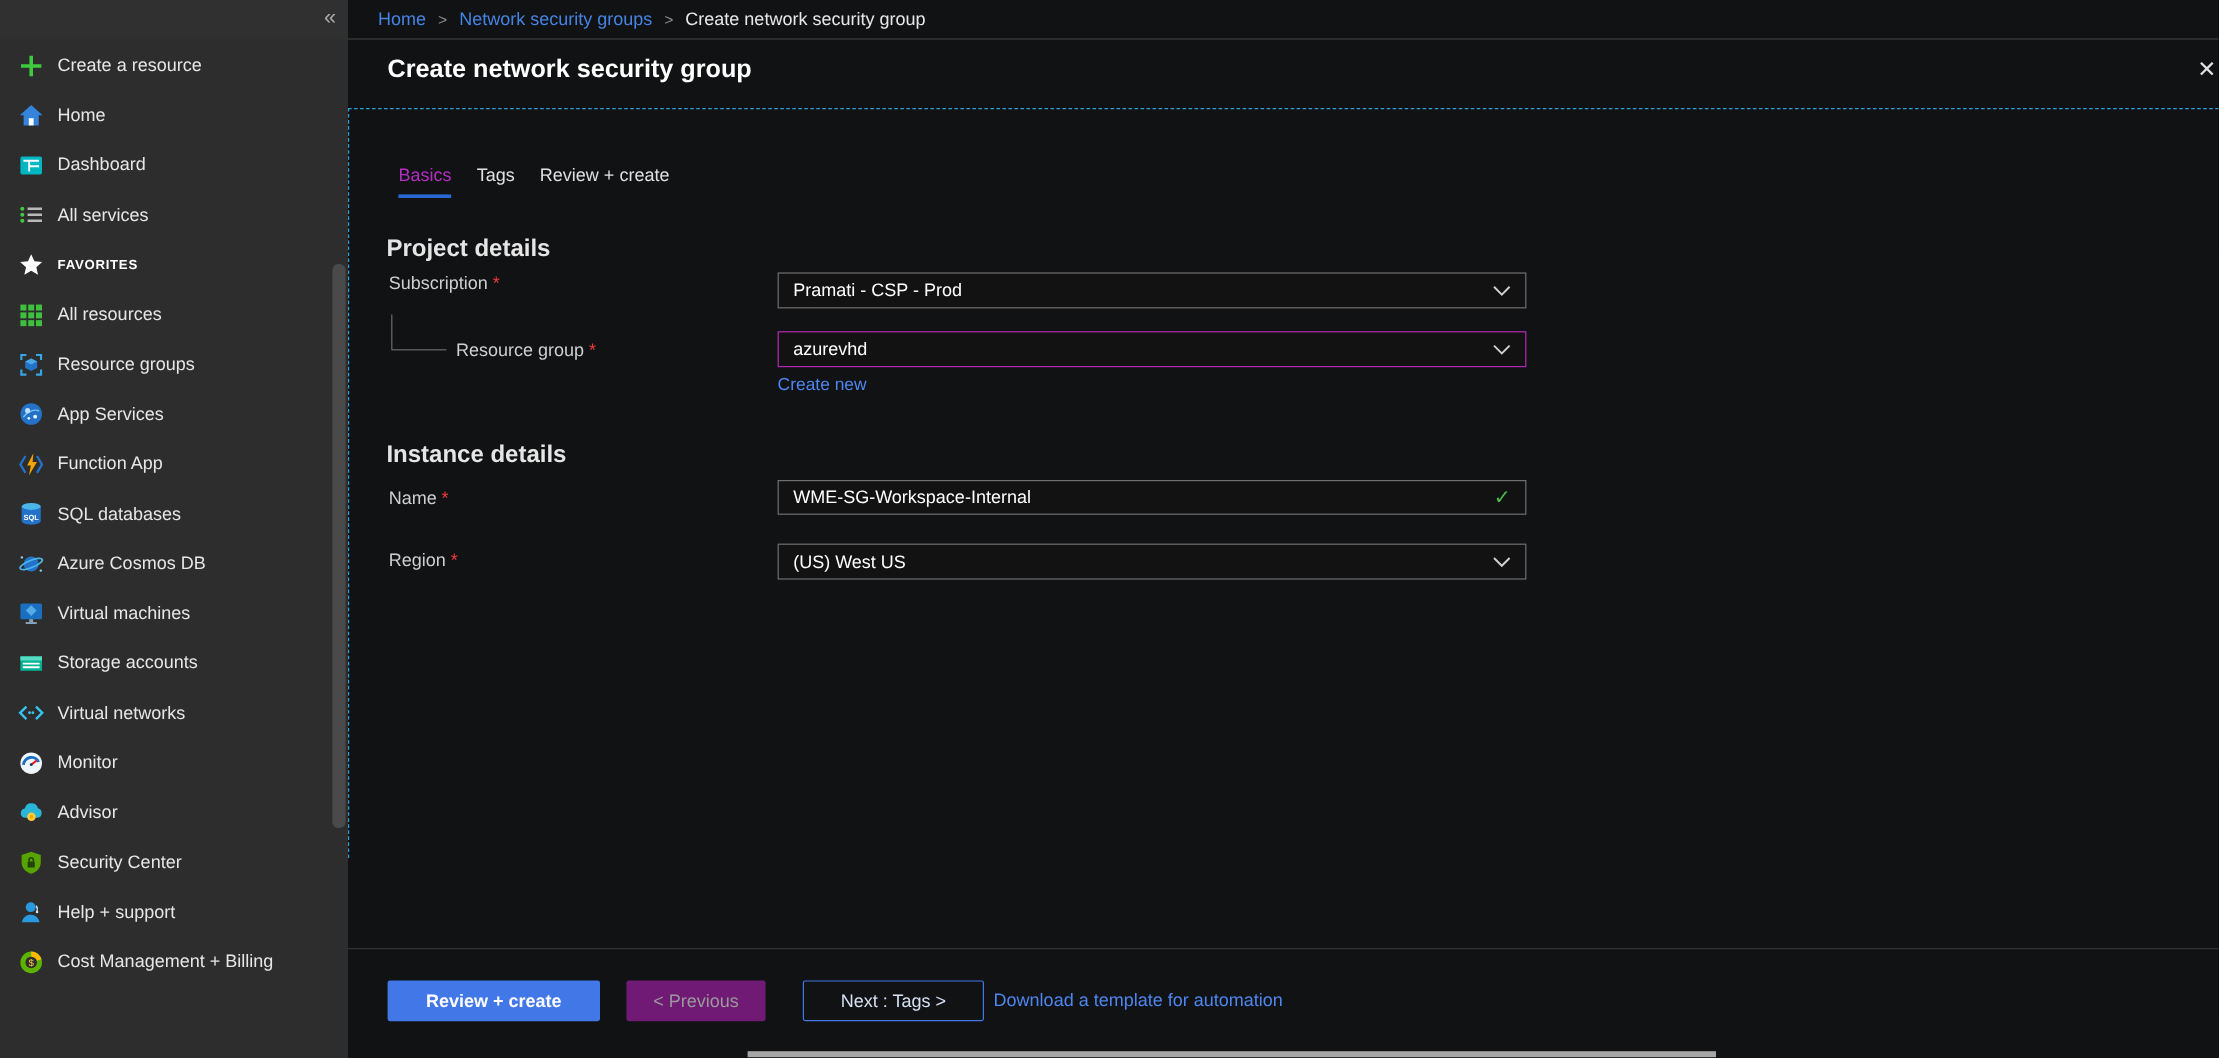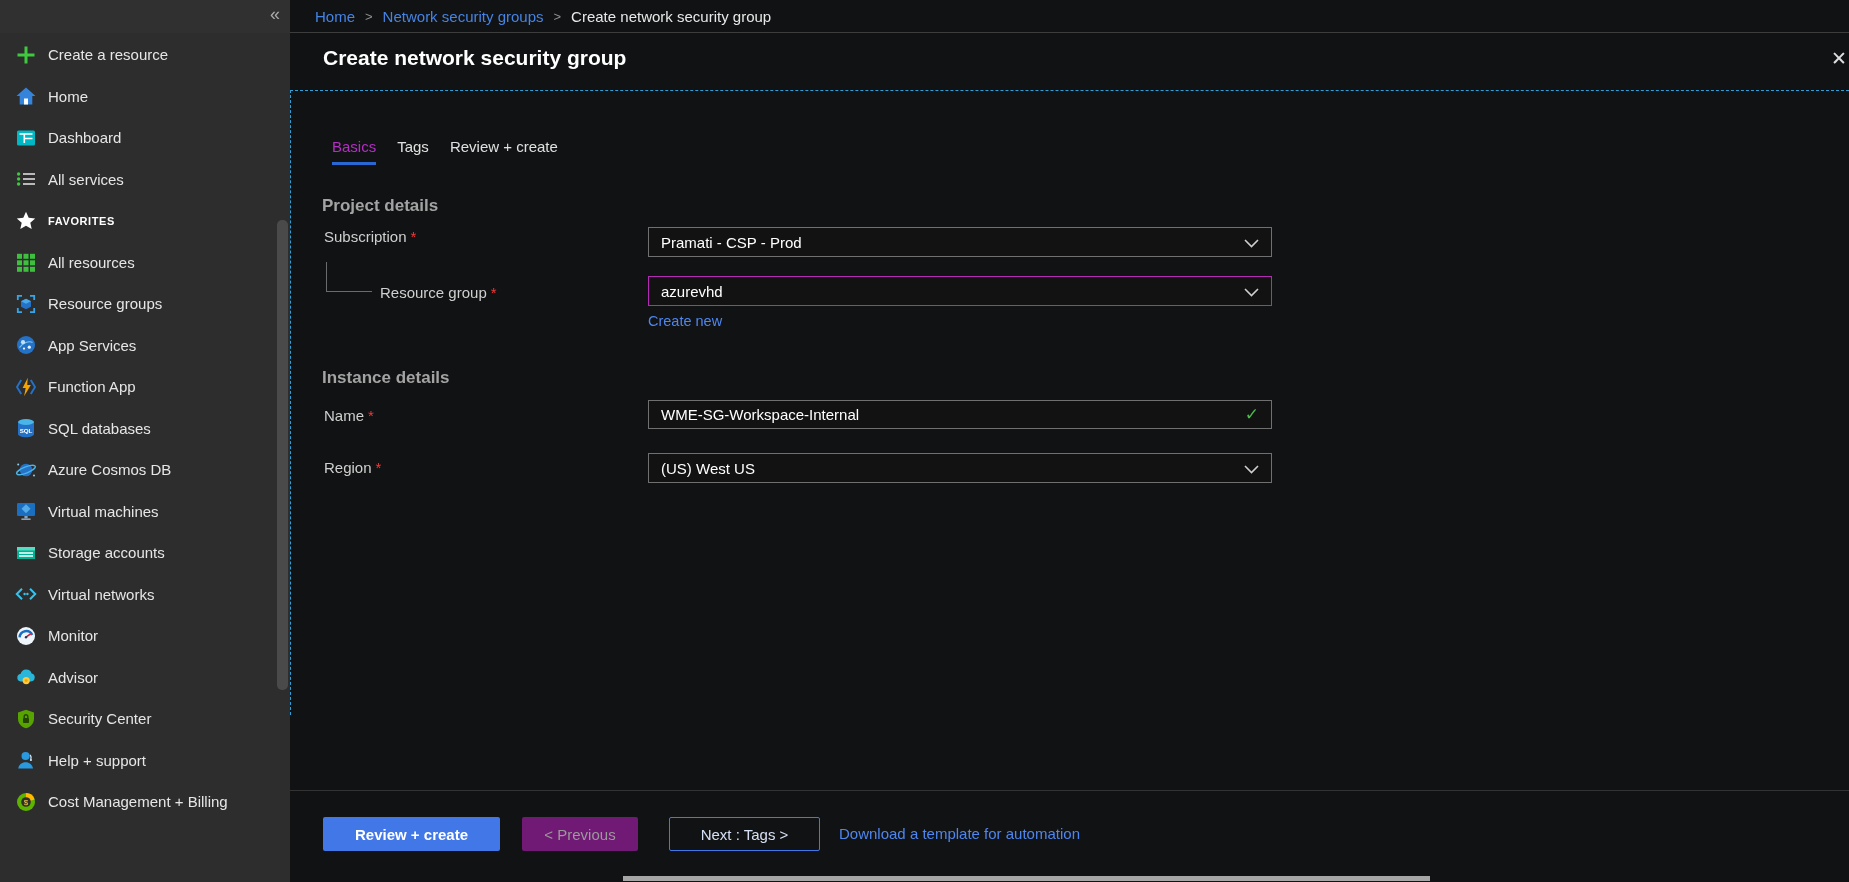--- a/index.html
+++ b/index.html
@@ -35,42 +35,42 @@
 
   .focus-h { position:absolute; left:0; top:90px; width:100%; height:0; border-top:1px dashed #2e9fd9; }
   .focus-v { position:absolute; left:0; top:90px; height:625px; width:0; border-left:1px dashed #2e9fd9; }
 
   
   #tabs { position:absolute; left:42px; top:138px; display:flex; }
   .tab { font-size:15px; margin-right:21px; padding-bottom:7px; border-bottom:3px solid transparent; color:#e0e0e0; cursor:pointer; }
   .tab.active { color:#b32fc4; border-bottom-color:#2968d4; }
 
   
-  .section-heading { position:absolute; left:32px; color:#a3a3a3; font-size:17px; font-weight:bold; }
+  .section-heading { position:absolute; left:32px; color:#e5e5e5; font-size:20px; font-weight:bold; }
   .field-label { position:absolute; color:#cfcfcf; font-size:15px; }
   .req { color:#f03a3a; margin-left:4px; }
   .connector-v { position:absolute; left:36px; top:262px; width:0; height:29px; border-left:1px solid #6b6b6b; }
   .connector-h { position:absolute; left:36px; top:291px; width:46px; height:0; border-top:1px solid #6b6b6b; }
 
   .field { position:absolute; left:358px; width:624px; height:30px; background:#121212; border:1px solid #707070;
            display:flex; align-items:center; padding:12px 12px; color:#ffffff; font-size:15px; cursor:pointer; }
   .field .chev { margin-left:auto; }
   .field.rg { border-color:#b52ab5; }
   .link { color:#4e86f0; font-size:14.5px; cursor:pointer; }
   #create-new { position:absolute; left:358px; top:313px; }
   .check { margin-left:auto; color:#4cba4c; font-size:17px; font-weight:bold; }
 
   
   #footer-sep { position:absolute; left:0; top:790px; width:100%; height:0; border-top:1px solid #333333; }
   .btn { position:absolute; top:817px; height:34px; display:flex; align-items:center; justify-content:center;
          font-size:15px; border-radius:2px; cursor:pointer; }
   #btn-review { left:33px; width:177px; background:#4277e8; color:#ffffff; font-weight:600; }
   #btn-previous { left:232px; width:116px; background:#701a75; color:#9a9a9a; }
   #btn-next { left:379px; width:151px; background:transparent; border:1px solid #4277e8; color:#d6e0f5; }
-  #download-link { position:absolute; left:549px; top:825px; font-size:15px; }
+  #download-link { position:absolute; left:538px; top:825px; font-size:15px; }
 
   #h-scroll-thumb { position:absolute; left:623px; top:876px; width:807px; height:5px; background:#a6a6a6; }
 </style>
 </head>
 <body>
 
 <div id="app">
 
   <div id="sidebar">
     <div id="sidebar-topbar">

